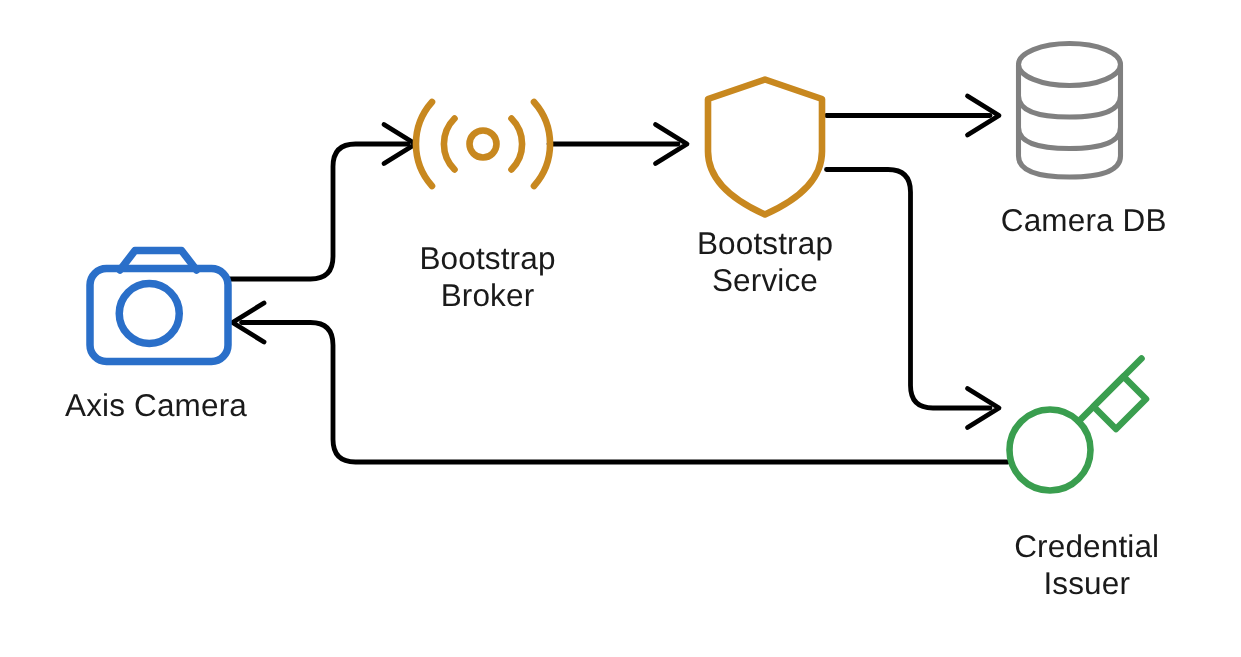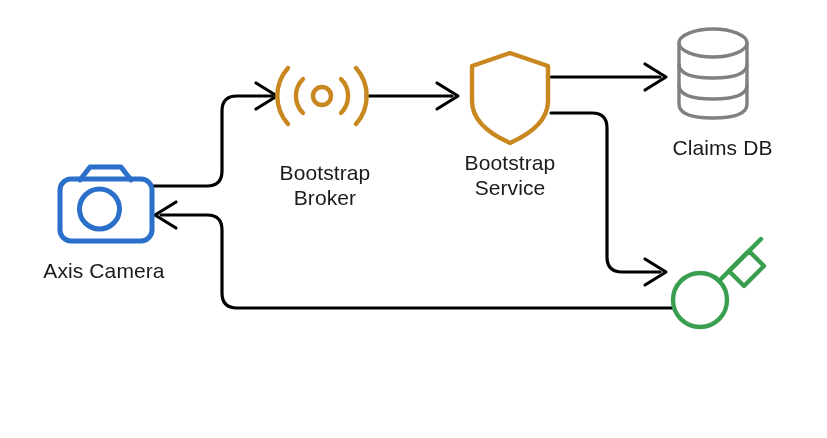--- a/index.html
+++ b/index.html
@@ -101,16 +101,18 @@
   </svg>
 
   <div class="node-label label-axis-camera">Axis Camera</div>
 
   <div class="node-label label-bootstrap-broker">Bootstrap
 Broker</div>
 
   <div class="node-label label-bootstrap-service">Bootstrap
 Service</div>
 
-  <div class="node-label label-claims-db">Claims DB</div>
+  <div class="node-label label-claims-db">Camera DB</div>
 
+  <div class="node-label label-credential-issuer">Credential
+Issuer</div>
 
 </div>
 
 </body></html>

